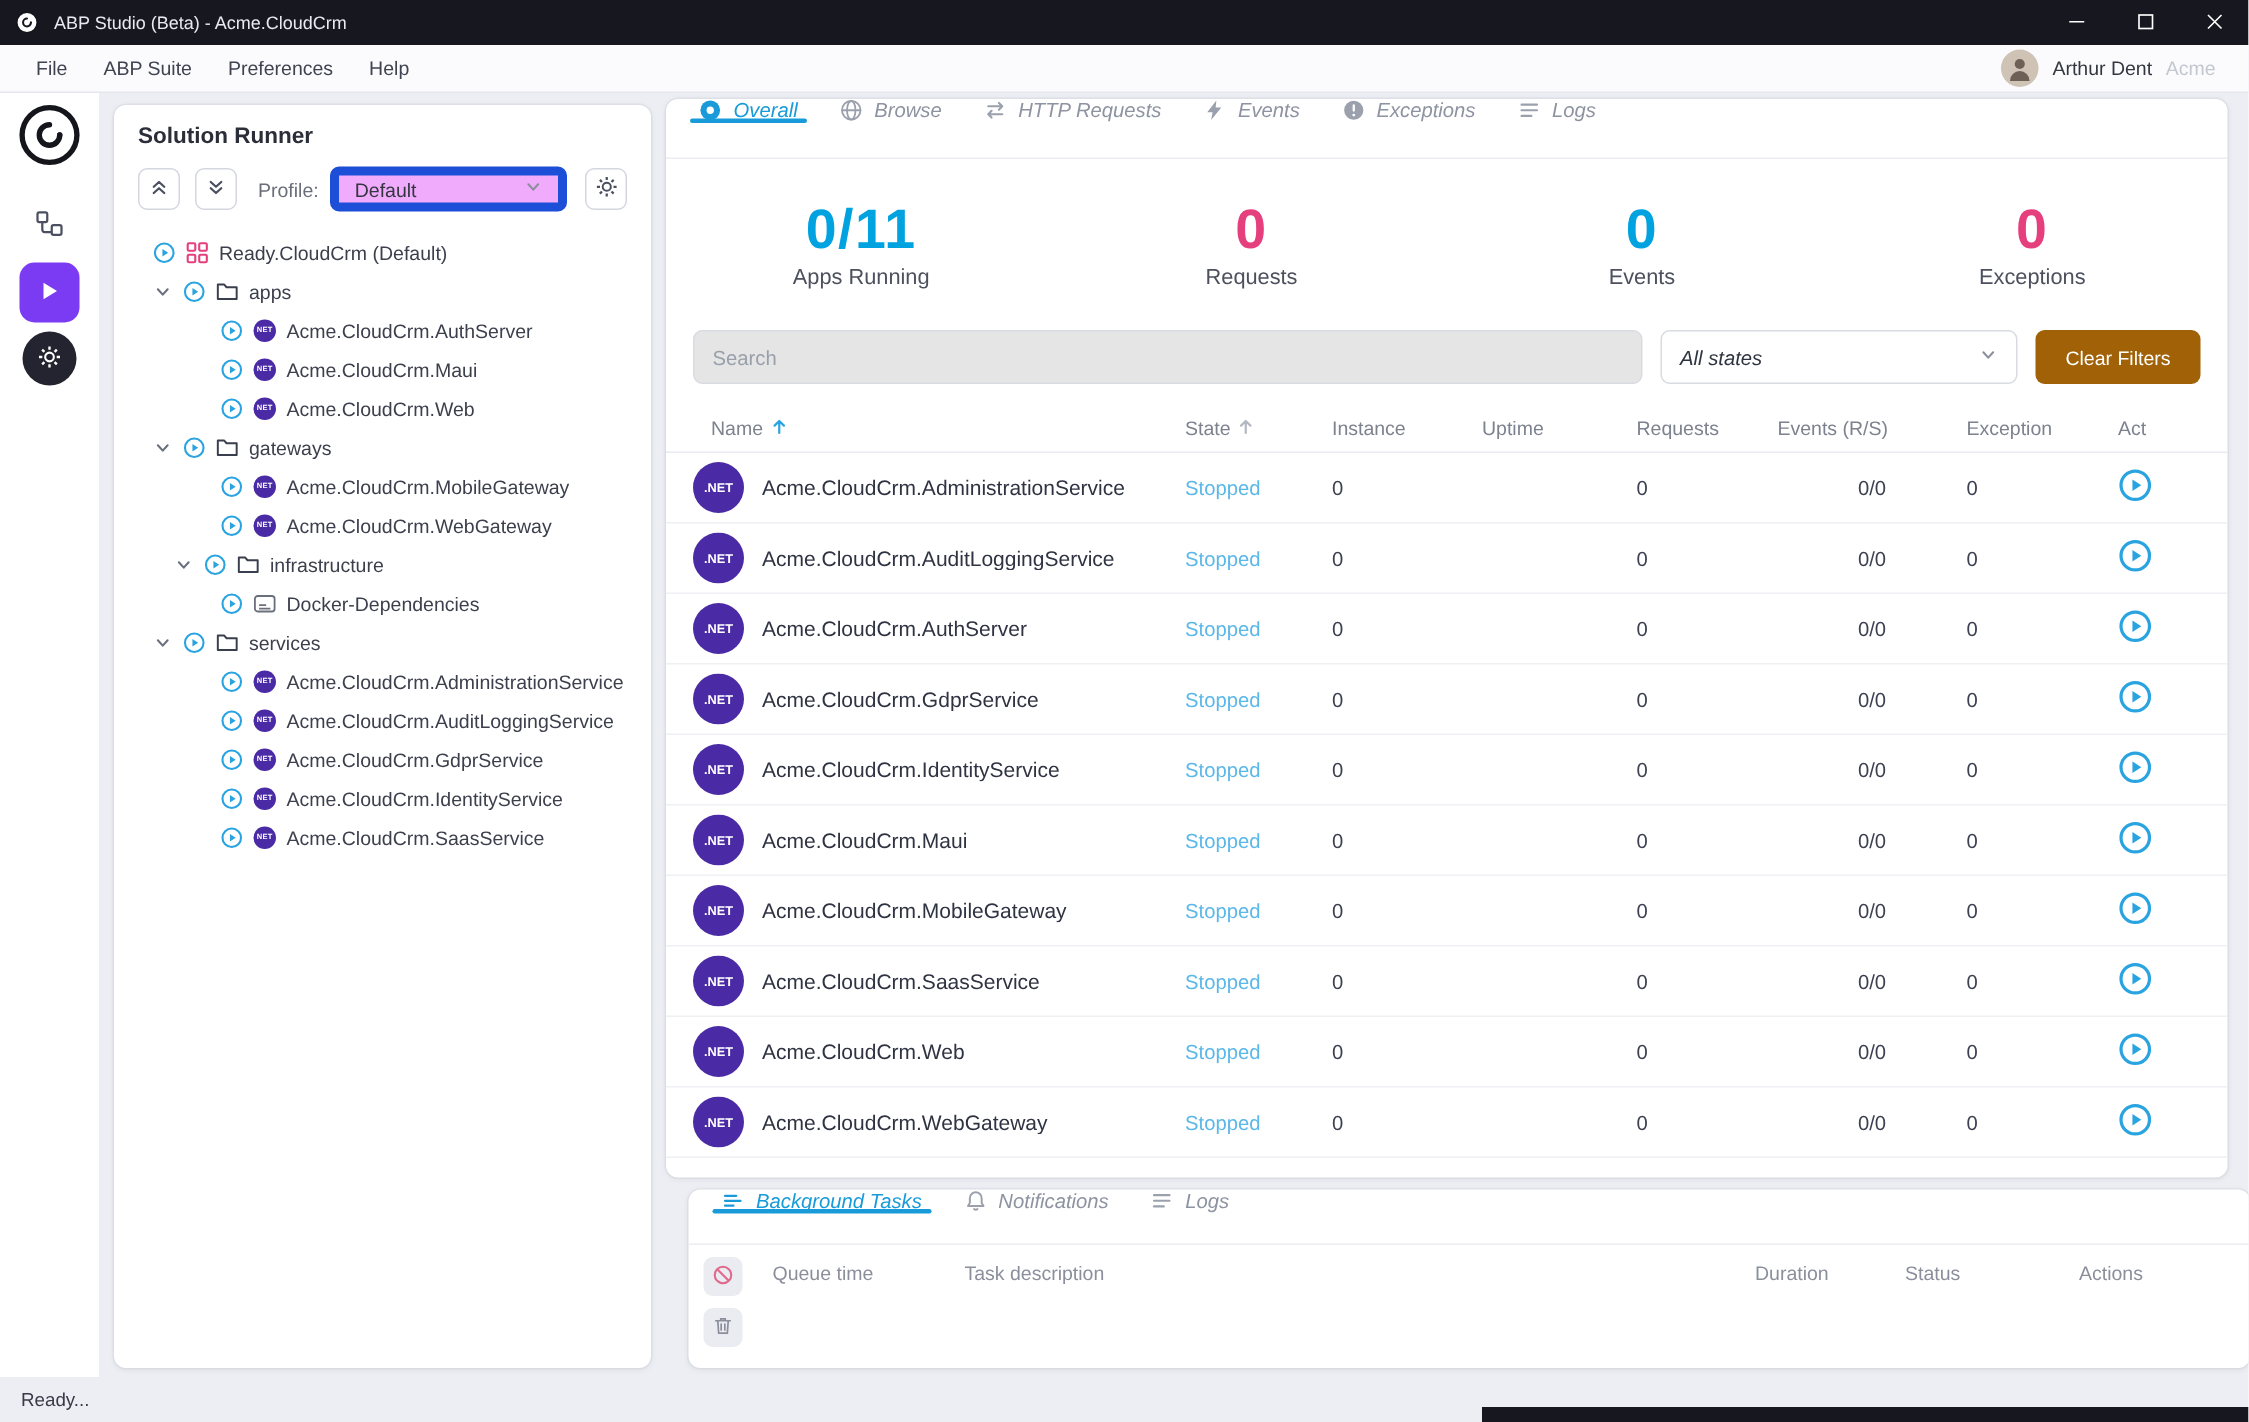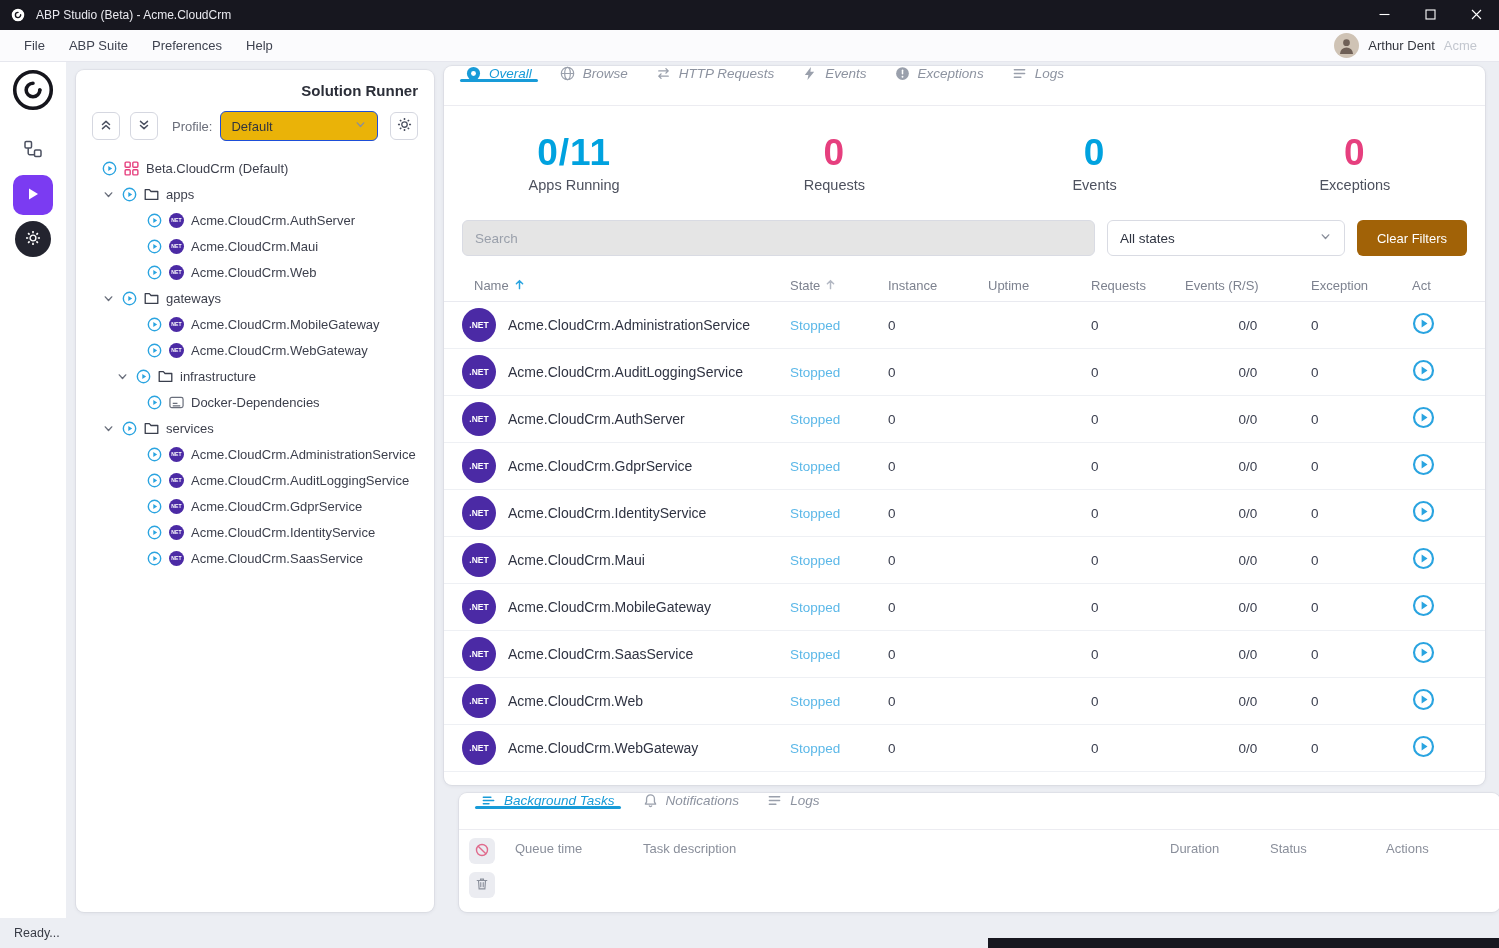--- a/index.html
+++ b/index.html
@@ -29,26 +29,26 @@
   .rail-btn{width:40px;height:40px;border:none;background:transparent;display:flex;align-items:center;justify-content:center;border-radius:10px;cursor:pointer;}
   .rail-explore{margin-top:16px;}
   .rail-play{margin-top:5px;background:var(--rail-purple,#7b3bf2);}
   .rail-gear{margin-top:6px;width:36px;height:36px;border-radius:50%;background:#23242f;}
 
   
   .card{background:#fff;border-radius:8px;box-shadow:0 0 0 1px rgba(25,25,60,0.04),0 1px 4px rgba(25,25,60,0.07);}
 
   
   .sidebar{position:absolute;left:76px;top:70px;width:358px;height:842px;overflow:hidden;}
-  .sb-title{padding:12px 16px 4px;font-size:15px;font-weight:bold;color:#2b2e38;text-align:right;}
+  .sb-title{padding:12px 16px 4px;font-size:15px;font-weight:bold;color:#2b2e38;}
   .sb-toolbar{display:flex;align-items:center;padding:0 16px;margin-top:8px;}
   .sq-btn{width:28px;height:28px;border:1px solid #d5d7e0;border-radius:6px;background:#fff;display:flex;align-items:center;justify-content:center;cursor:pointer;flex:none;}
   .sq-btn + .sq-btn{margin-left:10px;}
   .profile-label{color:#6a6e7a;font-size:13px;margin-left:14px;margin-right:8px;}
-  .profile-select{height:30px;width:176px;border:1px solid #1d4ed8;border-radius:6px;background:#eab308;display:flex;align-items:center;justify-content:space-between;padding:0 10px;font-size:13px;color:#33363f;cursor:pointer;}
+  .profile-select{height:30px;width:176px;border:6px solid #1d4ed8;border-radius:6px;background:#f0abfc;display:flex;align-items:center;justify-content:space-between;padding:0 10px;font-size:13px;color:#33363f;cursor:pointer;}
   .sb-toolbar .sq-btn.gear{margin-left:12px;}
   .tree{margin-top:14px;}
   .tree-row{height:26px;display:flex;align-items:center;gap:7px;font-size:13px;color:#3c3f4c;cursor:pointer;white-space:nowrap;}
   .ticon{display:flex;align-items:center;flex:none;}
   .net-sm{width:15px;height:15px;border-radius:50%;background:var(--net-purple,#4b2aa5);color:#fff;font-size:5px;font-weight:bold;display:inline-flex;align-items:center;justify-content:center;flex:none;letter-spacing:0.2px;}
 
   
   .main{position:absolute;left:444px;top:66px;width:1041px;height:719px;overflow:hidden;}
   .tabs{display:flex;align-items:flex-start;height:40px;border-bottom:1px solid #ececf1;padding:0 8px;font-style:italic;}
   .tab{display:flex;align-items:center;gap:8px;padding:0 14px;color:#8d93a0;font-size:13.5px;position:relative;cursor:pointer;white-space:nowrap;}
@@ -57,21 +57,21 @@
   .tab-icon{display:flex;align-items:center;}
 
   .stats{display:flex;height:112px;align-items:center;}
   .stat{flex:1;text-align:center;}
   .stat-value{font-size:37px;font-weight:bold;letter-spacing:1px;}
   .stat-label{font-size:14.5px;color:#4d515e;margin-top:3px;}
 
   .controls{display:flex;gap:12px;padding:2px 18px 14px;}
   .search{flex:1;height:36px;border:1px solid #d9dbe3;border-radius:6px;background:#e5e5e5;padding:0 12px;font-size:13.5px;color:#4a4e5a;outline:none;font-family:inherit;}
   .search::placeholder{color:#9aa0ab;}
-  .select{width:238px;height:36px;border:1px solid #d9dbe3;border-radius:6px;background:#fff;display:flex;align-items:center;justify-content:space-between;padding:0 12px;font-size:13.5px;color:#2e3340;cursor:pointer;}
+  .select{width:238px;height:36px;border:1px solid #d9dbe3;border-radius:6px;background:#fff;display:flex;align-items:center;justify-content:space-between;padding:0 12px;font-size:13.5px;color:#2e3340;cursor:pointer;font-style:italic;}
   .clear-btn{width:110px;height:36px;border:none;border-radius:6px;background:#a16207;color:#fff;font-size:13px;font-family:inherit;cursor:pointer;}
 
   .thead{display:grid;grid-template-columns:328px 98px 100px 103px 94px 126px 101px 55px;align-items:center;height:32px;padding:0 18px;color:#7d828f;font-size:13px;border-bottom:1px solid #e9eaf0;}
   .thead .cell{overflow:hidden;white-space:nowrap;display:flex;align-items:center;gap:5px;cursor:pointer;}
   .thead .hname{padding-left:12px;}
   .tbody{overflow:hidden;}
   .trow{display:grid;grid-template-columns:46px minmax(0,1fr) 98px 100px 103px 94px 126px 101px 55px;align-items:center;height:47px;padding:0 18px;border-bottom:1px solid #eef0f4;}
   .trow .cell{overflow:hidden;white-space:nowrap;font-size:13.5px;color:#3c4050;}
   .trow .name{font-size:14px;color:#2f3342;}
   .trow .state{color:var(--stopped-blue,#5cb8e8);}
@@ -212,21 +212,21 @@
             </svg>
           </span>
           <span class="ticon">
             <svg width="15" height="15" viewBox="0 0 16 16" fill="none" stroke="#e63f7e" stroke-width="1.5">
               <rect x="1.2" y="1.2" width="5.4" height="5.4" rx="1"></rect>
               <rect x="9.4" y="1.2" width="5.4" height="5.4" rx="1"></rect>
               <rect x="1.2" y="9.4" width="5.4" height="5.4" rx="1"></rect>
               <rect x="9.4" y="9.4" width="5.4" height="5.4" rx="1"></rect>
             </svg>
           </span>
-          <span>Beta.CloudCrm (Default)</span>
+          <span>Ready.CloudCrm (Default)</span>
         </div>
         <div class="tree-row" style="padding-left:26px">
           <span class="ticon">
             <svg width="13" height="13" viewBox="0 0 16 16" fill="none">
               <path d="M4 6l4 4.4L12 6" stroke="#6a6f7c" stroke-width="1.7" stroke-linecap="round" stroke-linejoin="round"></path>
             </svg>
           </span>
           <span class="ticon">
             <svg width="15" height="15" viewBox="0 0 16 16" fill="none">
               <circle cx="8" cy="8" r="6.6" stroke="#2aa4e0" stroke-width="1.5"></circle>

